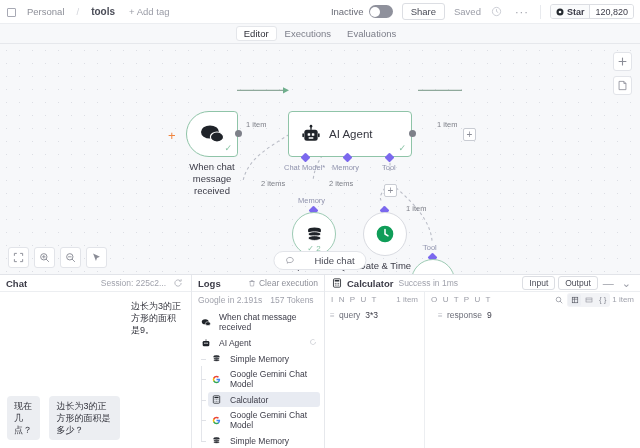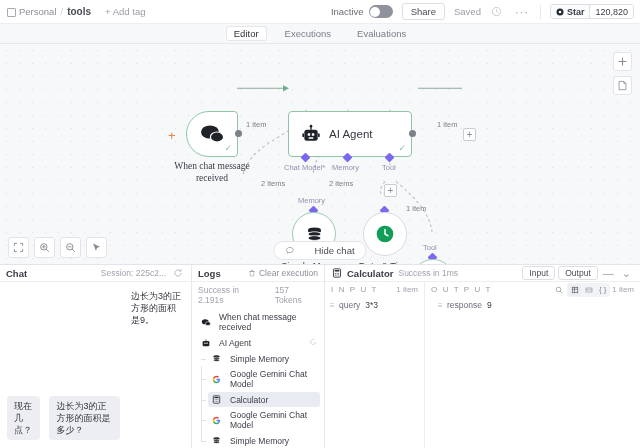--- a/index.html
+++ b/index.html
@@ -10,21 +10,21 @@
     color: #3b3b47;
     background: #fff;
   }
   #app { position: relative; width: 640px; height: 448px; display: flex; flex-direction: column; }
 
   
   .topbar {
     height: 24px; flex: 0 0 24px; display: flex; align-items: center;
     background: #fff; border-bottom: 1px solid #eceef1; padding: 0 6px;
   }
-  .bc { display: flex; align-items: center; gap: 4px; font-size: 9.5px; color: #8d8f98; }
+  .bc { display: flex; align-items: center; gap: 12px; font-size: 9.5px; color: #8d8f98; }
   .bc .home-ic { width: 9px; height: 9px; display: inline-block; position: relative; }
   .bc .home-ic::before {
     content: ""; position: absolute; left: 1px; top: 1px; width: 7px; height: 7px;
     border: 1.2px solid #a7a9b4; border-radius: 1px;
   }
   .bc-sep { color: #d3d5db; font-size: 9.5px; }
   .bc-cur { color: #4a4c57; font-weight: bold; font-size: 10px; }
   .addtag { margin-left: 14px; font-size: 9.5px; color: #9a9ca6; cursor: pointer; }
 
   .topright { margin-left: auto; display: flex; align-items: center; gap: 9px; }
@@ -48,21 +48,21 @@
   .stargroup { display: flex; align-items: stretch; border: 1px solid #dcdee3; border-radius: 3px; overflow: hidden; height: 15px; }
   .star-a { display: flex; align-items: center; gap: 3px; padding: 0 5px; background: #fafbfc; font-size: 9px; color: #3b3b47; font-weight: bold; }
   .star-b { display: flex; align-items: center; padding: 0 5px; background: #fff; font-size: 9px; color: #3b3b47; border-left: 1px solid #dcdee3; }
 
   
   .tabbar {
     height: 20px; flex: 0 0 20px; position: relative; display: flex;
     align-items: center; justify-content: center; background: #f7f8fa;
     border-bottom: 1px solid #e6e8ec;
   }
-  .tabs { display: flex; gap: 10px; }
+  .tabs { display: flex; gap: 0; }
   .tab {
     font-size: 9.5px; color: #7c7e89; padding: 2px 8px; border-radius: 3px; cursor: pointer;
   }
   .tab.active { background: #fff; color: #2f3039; border: 1px solid #e4e6ea; padding: 1px 7px; }
 
   
   .canvas {
     position: relative; flex: 1 1 auto; background: #f7f8fa; overflow: hidden;
   }
   .canvas::before {
@@ -96,21 +96,21 @@
     width: 124px; height: 46px; background: #fff; border: 1.2px solid #8fc4a8;
     border-radius: 4px; display: flex; align-items: center; gap: 8px;
     padding-left: 12px; position: relative;
   }
   .agent-title { font-size: 11.5px; color: #35363f; }
   .node-caption {
     position: absolute; left: 50%; transform: translateX(-50%); top: 100%;
     margin-top: 4px; font-size: 9.5px; color: #3b3b47; text-align: center;
     white-space: nowrap; line-height: 1.25;
   }
-  .node-caption.wrap { white-space: normal; width: 84px; font-family: Liberation Serif, serif; }
+  .node-caption.wrap { white-space: normal; width: 84px; }
   .check { position: absolute; right: 5px; bottom: 3px; color: #86c2a3; font-size: 9px; }
 
   .circ-node {
     width: 44px; height: 44px; border-radius: 50%; background: #fff;
     border: 1.2px solid #9dcbb4; display: flex; align-items: center; justify-content: center;
     position: relative;
   }
   .circ-node.plain { border-color: #d9dbe1; }
   .circ-inner { width: 26px; height: 26px; display: flex; align-items: center; justify-content: center; }
   .circ-badge { position: absolute; bottom: 2px; left: 50%; transform: translateX(-50%);
@@ -418,21 +418,21 @@
       <div class="pane-head">
         <span class="pane-title">Logs</span>
         <span class="clear-exec">
           <svg width="8" height="8" viewBox="0 0 16 16">
               <path d="M4 5h8l-.8 9H4.8zM6 5V3h4v2M2.5 5h11" fill="none" stroke="#9a9ca6" stroke-width="1.2"></path>
             </svg>
           <span>Clear execution</span>
         </span>
       </div>
       <div class="logs-meta">
-        <span>Success in 2.191s</span>
+        <span>Google in 2.191s</span>
         <span>157 Tokens</span>
       </div>
       <div class="logs-tree" style="position:relative">
         <span class="tree-spine"></span>
 
         <div class="log-row">
           <span class="log-ic">
             <svg width="10" height="9" viewBox="0 0 26 20">
                 <ellipse cx="11" cy="8" rx="9" ry="6.6" fill="#1f2329"></ellipse>
                 <ellipse cx="18" cy="13" rx="6.6" ry="5" fill="#1f2329" stroke="#fff" stroke-width="1.4"></ellipse>

